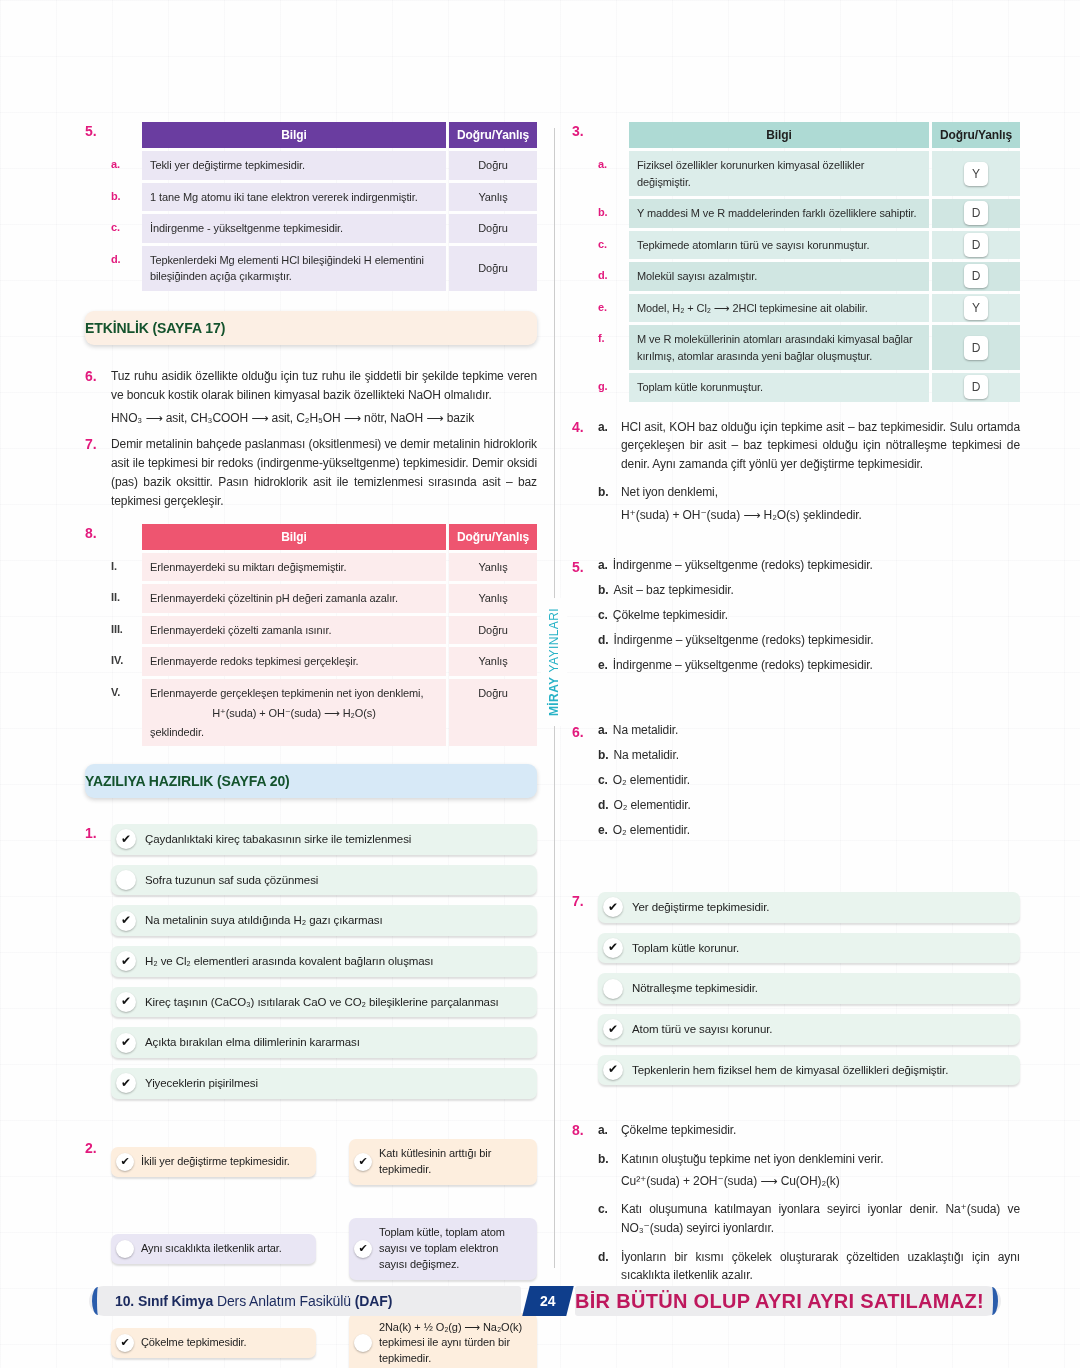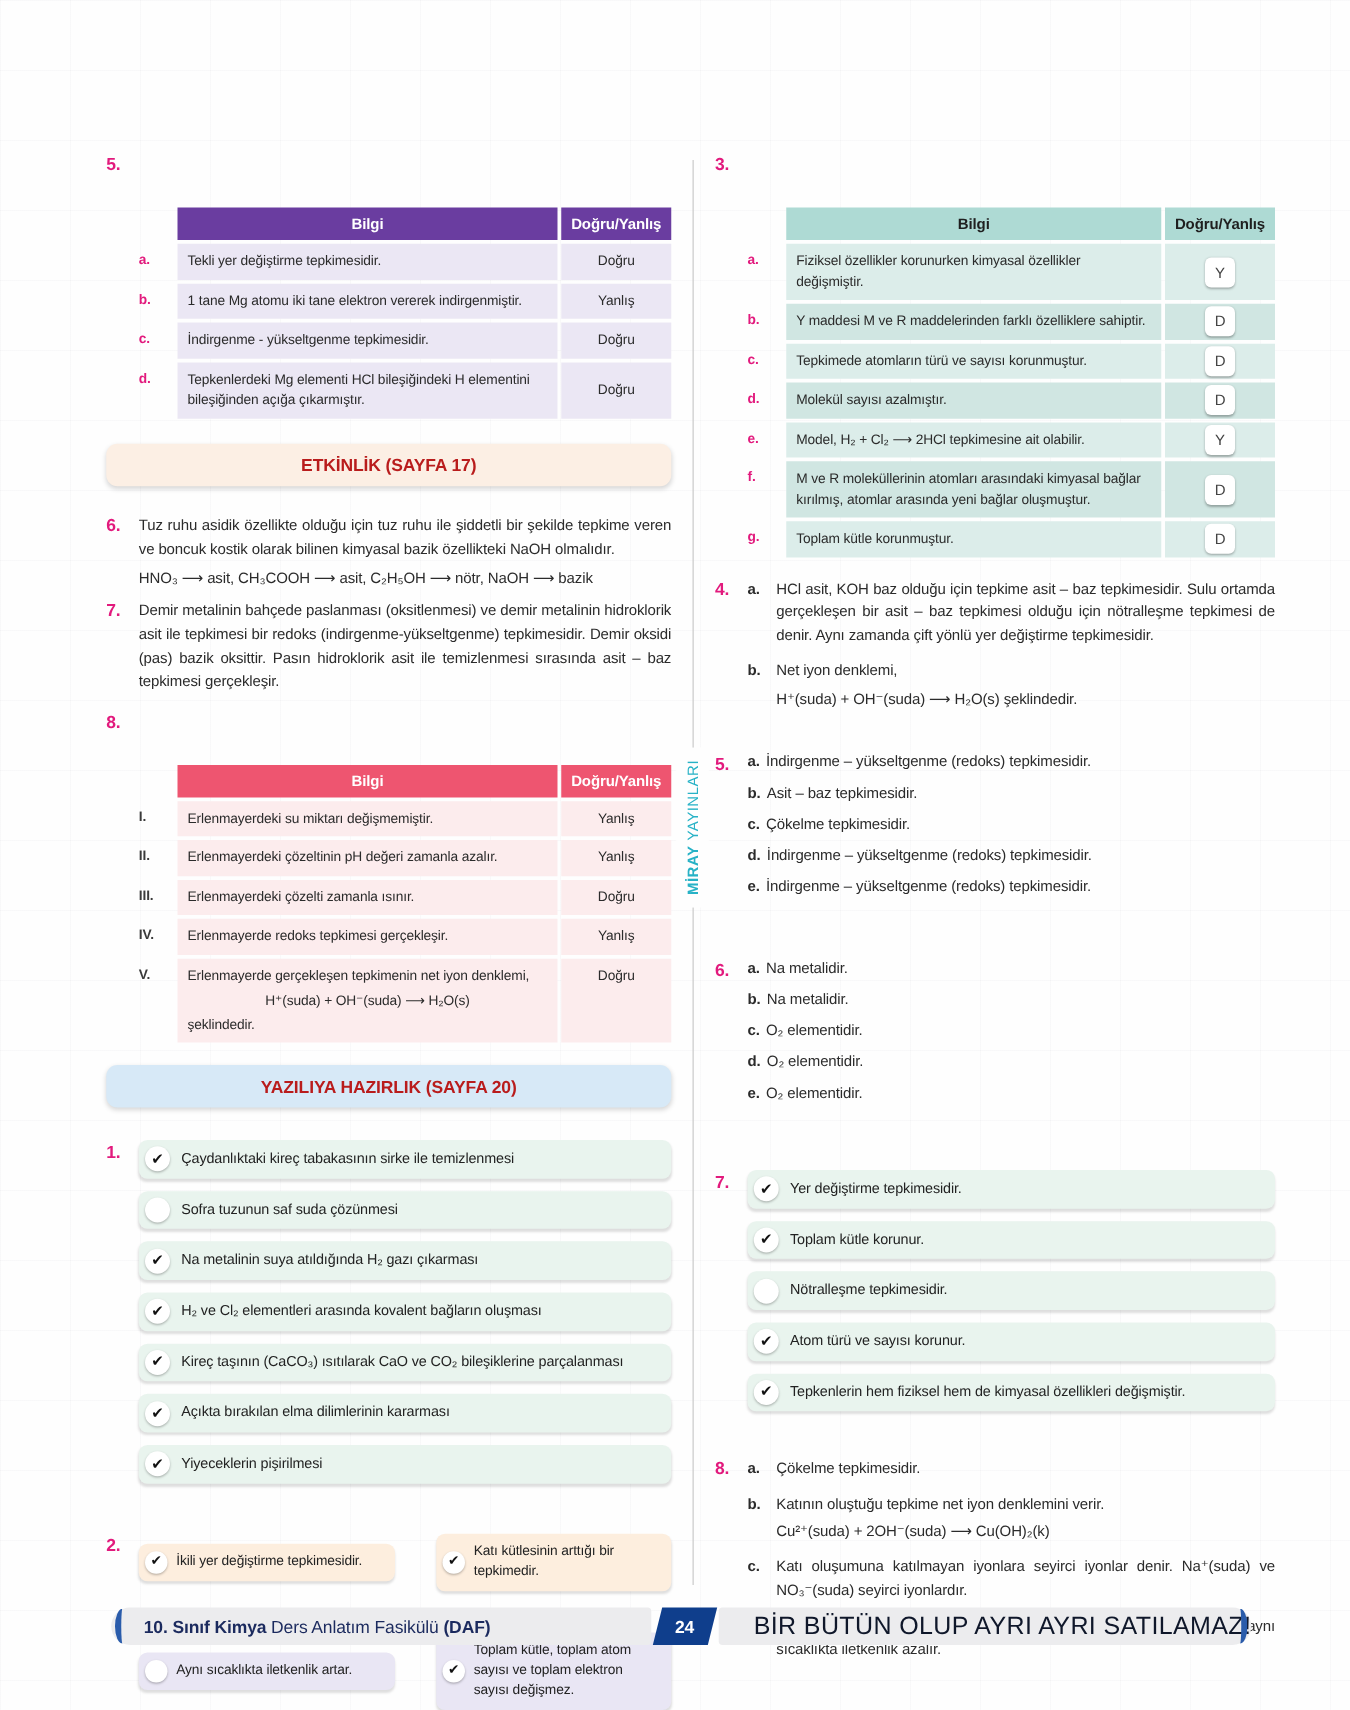--- a/index.html
+++ b/index.html
@@ -26,21 +26,21 @@
 
   .col { position: absolute; top: 122px; }
   .col-left  { left: 85px;  width: 452px; }
   .col-right { left: 572px; width: 448px; }
 
   .q { display: flex; align-items: flex-start; }
   .qnum { width: 26px; flex: none; color: #e21a7d; font-weight: 700; font-size: 14px; padding-top: 1px; }
   .qbody { flex: 1; min-width: 0; }
 
   
-  .tbl { display: grid; grid-template-columns: 28px 1fr 88px; gap: 3px; font-size: 11px; margin-top: 44px; }
+  .tbl { display: grid; grid-template-columns: 28px 1fr 88px; gap: 3px; font-size: 11px; }
   .hcell { color: #fff; font-weight: 700; text-align: center; padding: 6px 2px; font-size: 12px; }
   .t-purple .hcell { background: #6a3da0; }
   .t-pink   .hcell { background: #ee5570; }
   .t-teal   .hcell { background: #aedad4; color: #1f1f1f; }
   .lblc { padding-top: 7px; font-weight: 700; }
   .mag  { color: #e21a7d; }
   .rom  { color: #3a3a3a; font-weight: 600; }
   .infoc { padding: 6px 8px; line-height: 1.5; display: flex; flex-direction: column; justify-content: center; }
   .ansc  { display: flex; align-items: center; justify-content: center; }
   .t-purple .infoc, .t-purple .ansc { background: #ebe7f4; }
@@ -51,21 +51,21 @@
   .ybox {
     width: 24px; height: 24px; background: #fff; border-radius: 5px;
     box-shadow: 0 1px 2px rgba(0,0,0,.3); display: flex; align-items: center;
     justify-content: center; font-size: 12px; color: #444;
   }
   .eqc { text-align: center; padding: 4px 0 2px 0; }
 
   
   .banner {
     border-radius: 9px; box-shadow: 0 2px 4px rgba(0,0,0,.16);
-    text-align: center; font-weight: 700; font-size: 14px; color: #b91c1c; padding: 9px 0;
+    text-align: left; font-weight: 700; font-size: 14px; color: #14532d; padding: 9px 0;
   }
   .banner.peach { background: #fcefe4; }
   .banner.blue  { background: #d7e9f7; }
 
   
   .pillstack { display: flex; flex-direction: column; gap: 10px; }
   .pill {
     position: relative; border-radius: 7px; background: #e9f4ee;
     box-shadow: 0 2px 2px rgba(0,0,0,.13);
     padding: 7px 10px 7px 34px; font-size: 11.5px; line-height: 1.45; color: #222;
@@ -101,22 +101,22 @@
     position: relative; flex: 0 0 432px; background: #ececee; border-radius: 15px 3px 3px 15px;
     display: flex; align-items: center; padding-left: 26px; color: #1b2a5e; font-size: 14px;
   }
   .f-page {
     background: #0f3e8c; color: #fff; width: 44px; margin: 0 5px; transform: skewX(-14deg);
     display: flex; align-items: center; justify-content: center; font-weight: 700; font-size: 14px;
   }
   .unskew { transform: skewX(14deg); display: block; }
   .f-right {
     position: relative; flex: 1; background: #ececee; border-radius: 3px 15px 15px 3px;
-    display: flex; align-items: center; justify-content: flex-end;
-    color: #0f172a; font-weight: 400; font-size: 20px; letter-spacing: .3px;
+    display: flex; align-items: center; justify-content: flex-start;
+    color: #be185d; font-weight: 700; font-size: 20px; letter-spacing: .3px;
   }
   .swoosh { position: absolute; top: 1px; width: 12px; height: 28px; border-radius: 50%; }
   .s-left  { left: 3px;  border-left: 5px solid #2a5cab; }
   .s-right { right: 3px; border-right: 5px solid #2a5cab; }
 
   
   .mb18 { margin-bottom: 18px; } .mb20 { margin-bottom: 20px; } .mb22 { margin-bottom: 22px; }
   .mb10 { margin-bottom: 10px; } .mb24 { margin-bottom: 24px; } .mb26 { margin-bottom: 26px; }
   .mb40 { margin-bottom: 40px; } .mb44 { margin-bottom: 44px; } .mb36 { margin-bottom: 36px; }
   .mb16 { margin-bottom: 16px; }

